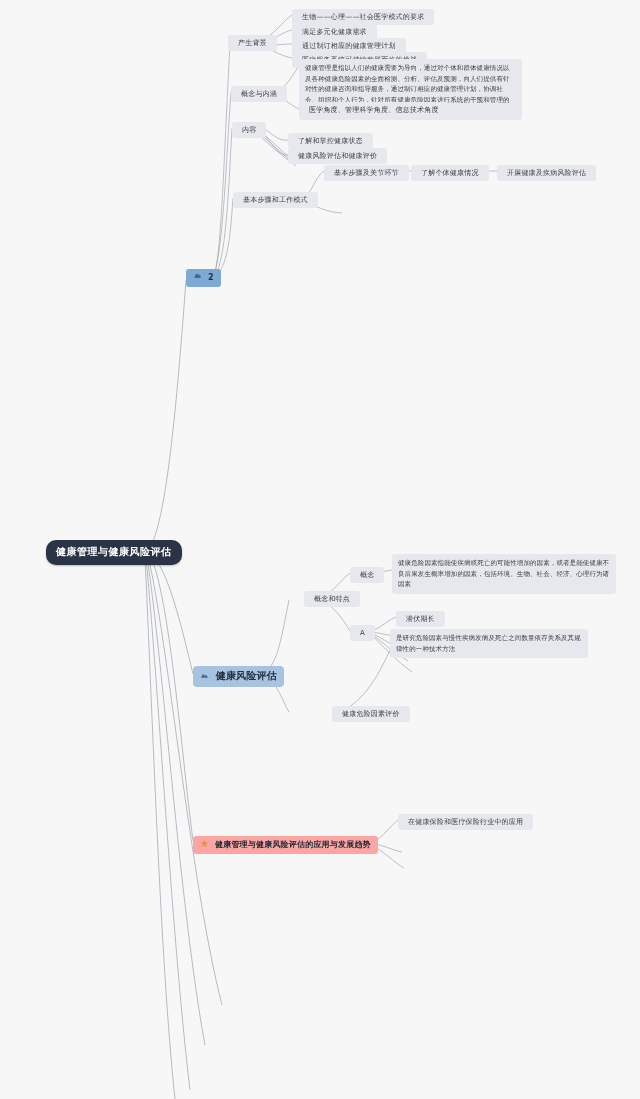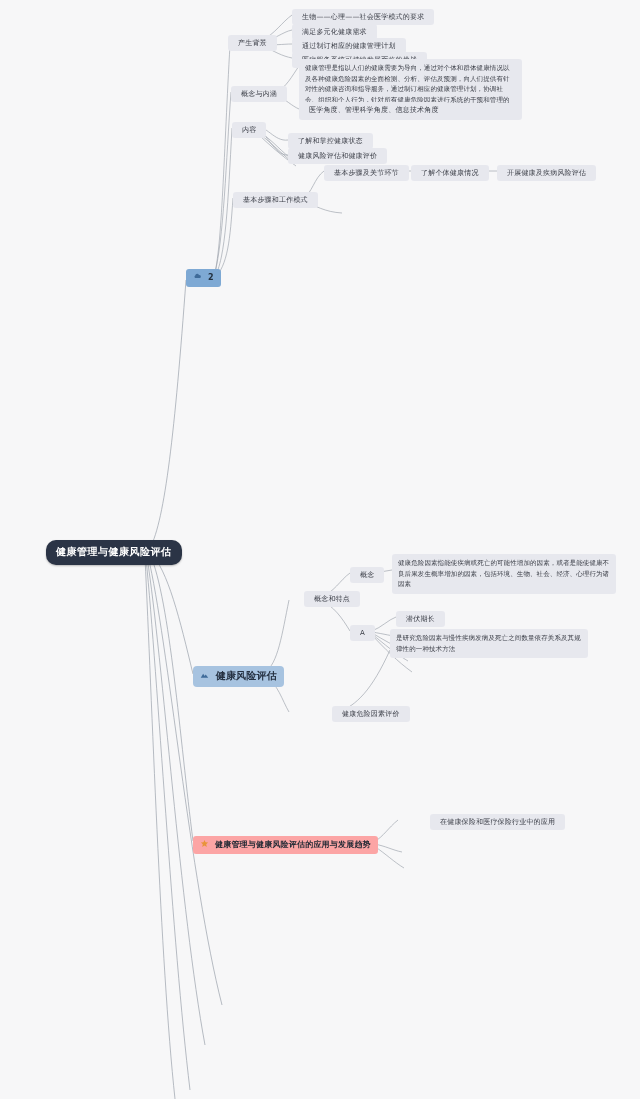--- a/index.html
+++ b/index.html
@@ -240,17 +240,17 @@
   </div>
 
   <div class="node branch-slate" style="left:193px;top:836px;">
     <span class="ico">
       <svg width="9" height="9" viewBox="0 0 12 12">
         <path d="M6 1.2 L7.4 4.4 L10.8 4.8 L8.3 7.1 L9 10.5 L6 8.8 L3 10.5 L3.7 7.1 L1.2 4.8 L4.6 4.4 Z" fill="#e8943a"></path>
       </svg>
     </span>
     <span>健康管理与健康风险评估的应用与发展趋势</span>
   </div>
-  <div class="node" style="left:398px;top:814px;margin-left:32px;">
+  <div class="node" style="left:398px;top:814px;">
     <span>在健康保险和医疗保险行业中的应用</span>
   </div>
 
 </div>
 
 </body></html>

